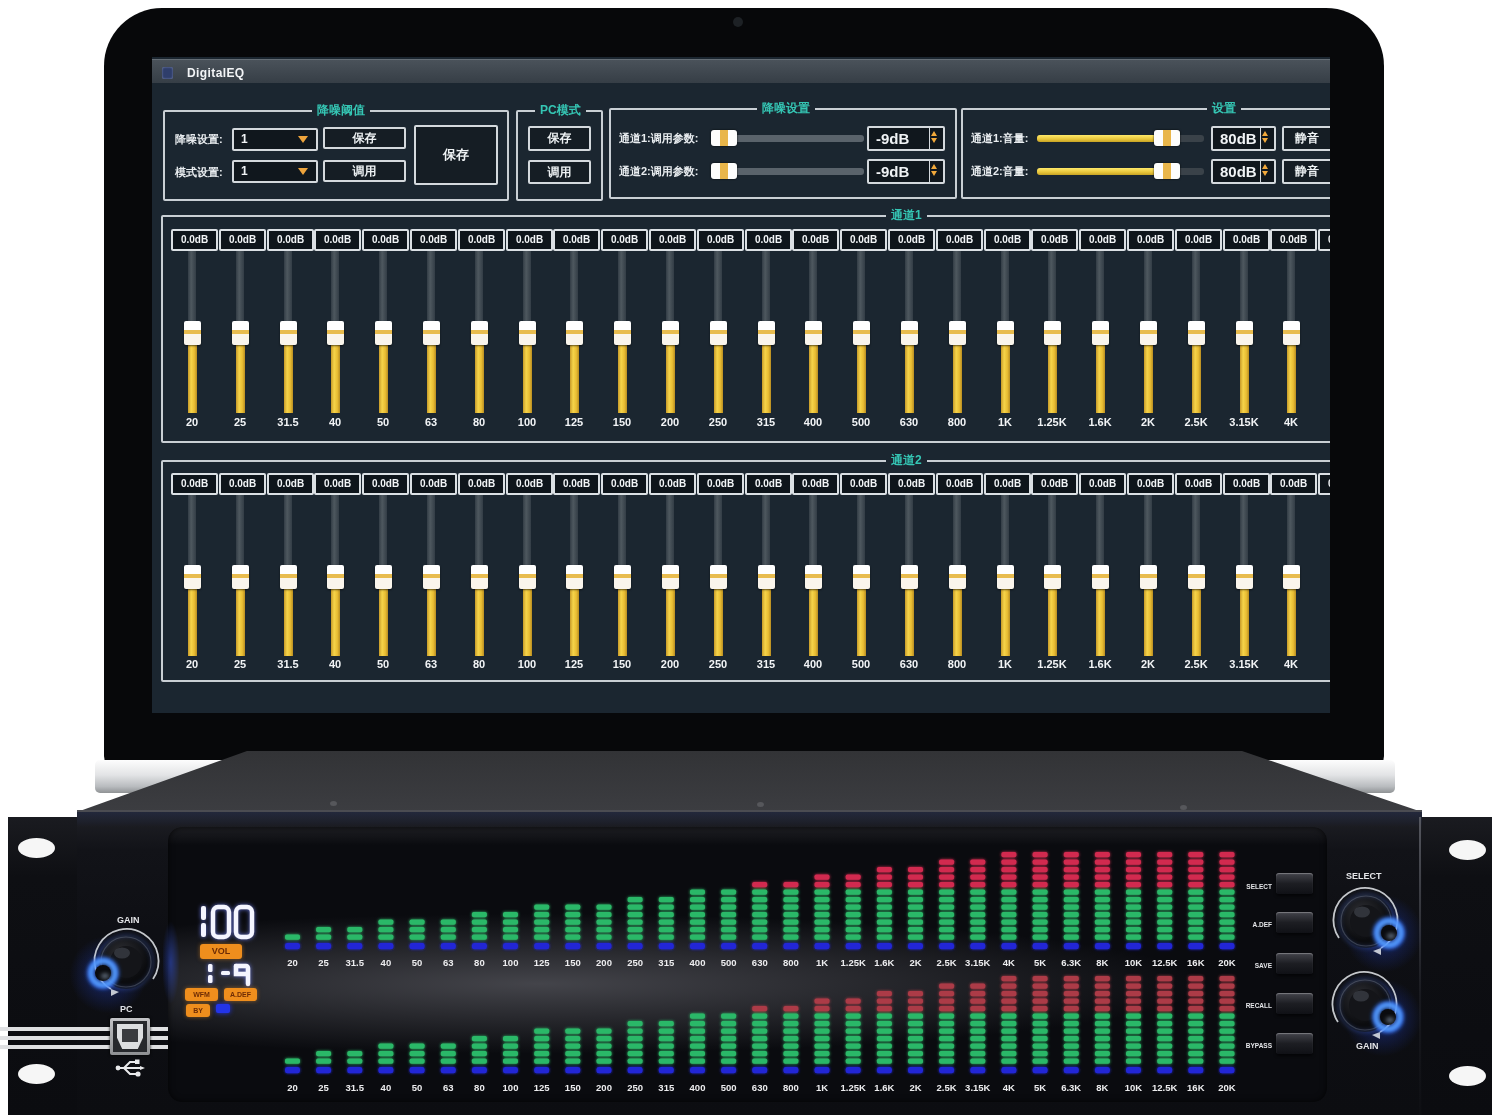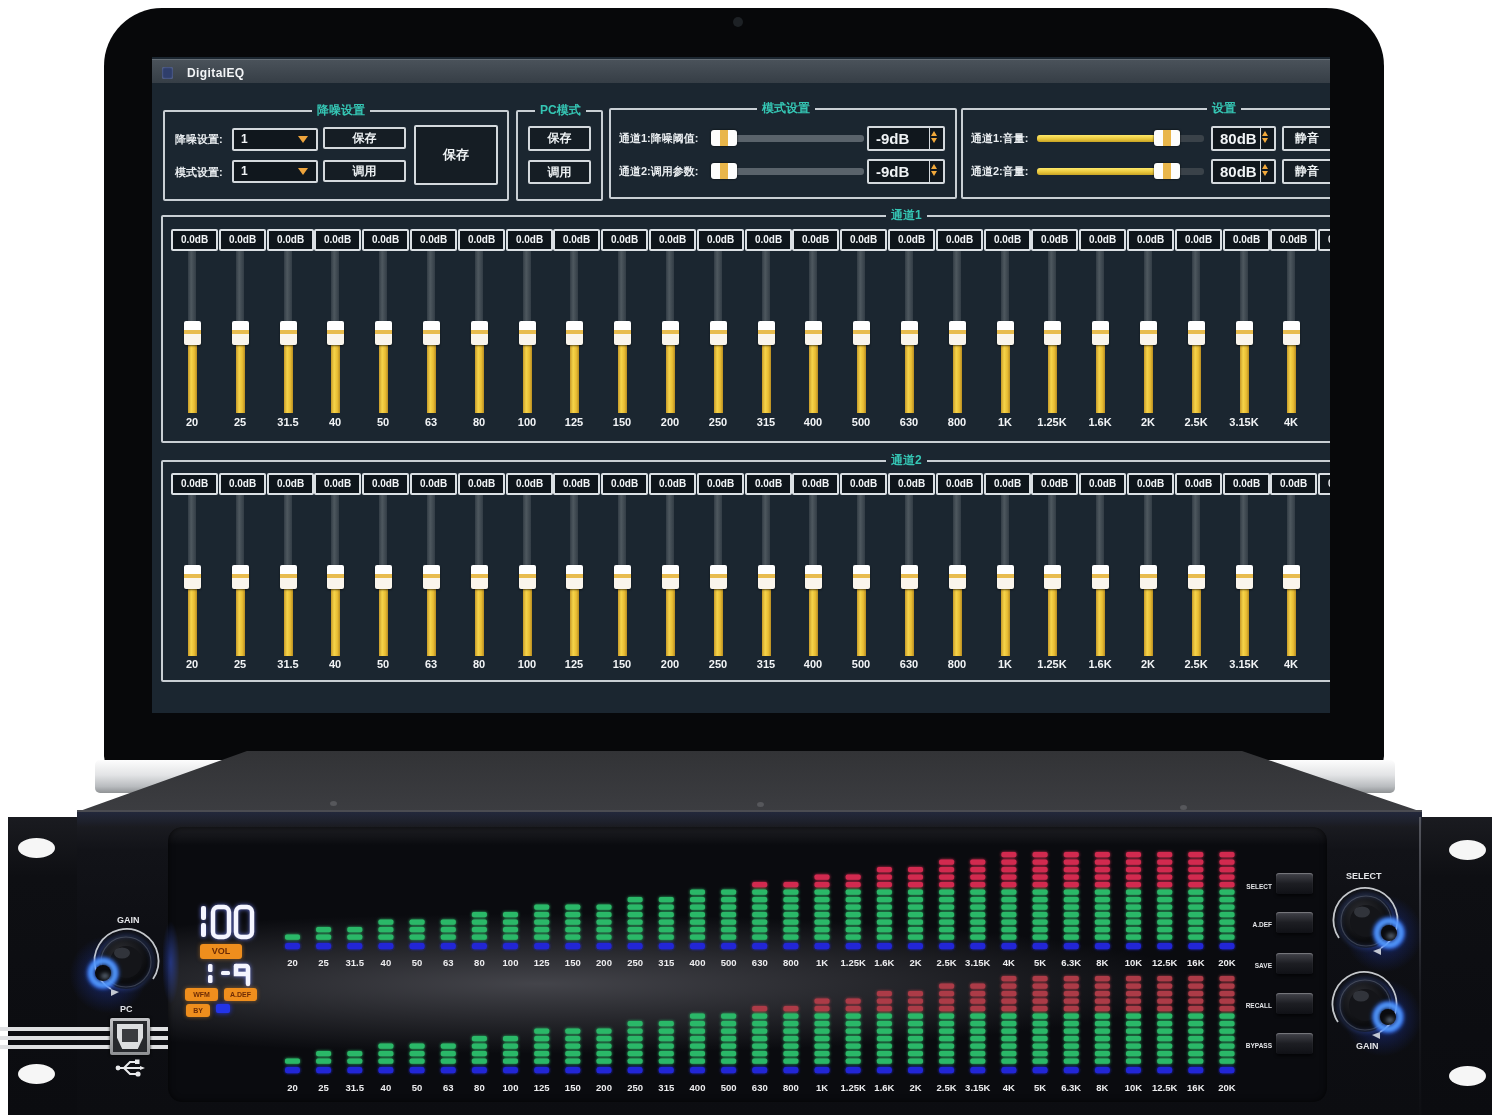--- a/index.html
+++ b/index.html
@@ -72,39 +72,39 @@
 <body>
 <div id="canvas">
 <div class="abs" id="shell"></div>
 <div class="abs" id="cam"></div>
 <div class="abs" id="silver"></div>
 <div class="abs" id="screen">
 <div class="abs" id="tbar"></div>
 <div class="abs" id="ticon"></div>
 <div class="abs" id="ttxt">DigitalEQ</div>
 <div class="abs gbox" style="left:11px;top:53px;width:342px;height:87px;"></div>
-      <div class="gtitle" style="left:160px;top:45px;">降噪设置</div>
+      <div class="gtitle" style="left:160px;top:45px;">降噪阈值</div>
 <div class="abs gbox" style="left:364px;top:53px;width:83px;height:87px;"></div>
       <div class="gtitle" style="left:383px;top:45px;">PC模式</div>
 <div class="abs gbox" style="left:457px;top:51px;width:344px;height:87px;"></div>
-      <div class="gtitle" style="left:605px;top:43px;">模式设置</div>
+      <div class="gtitle" style="left:605px;top:43px;">降噪设置</div>
 <div class="abs gbox" style="left:809px;top:51px;width:422px;height:87px;"></div>
       <div class="gtitle" style="left:1055px;top:43px;">设置</div>
 <div class="lbl" style="left:23px;top:75px;font-size:11px;">降噪设置:</div>
 <div class="combo" style="left:80px;top:71px;width:82px;height:19px;font-size:12px;line-height:19px;padding-left:0px;"><span style="margin-left:7px;">1</span></div>
       <div class="tri" style="left:146px;top:79px;"></div>
 <div class="btn" style="left:171px;top:70px;width:79px;height:18px;font-size:12px;line-height:18px;">保存</div>
 <div class="lbl" style="left:23px;top:108px;font-size:11px;">模式设置:</div>
 <div class="combo" style="left:80px;top:103px;width:82px;height:19px;font-size:12px;line-height:19px;padding-left:0px;"><span style="margin-left:7px;">1</span></div>
       <div class="tri" style="left:146px;top:111px;"></div>
 <div class="btn" style="left:171px;top:103px;width:79px;height:18px;font-size:12px;line-height:18px;">调用</div>
 <div class="btn" style="left:262px;top:68px;width:80px;height:56px;font-size:13px;line-height:56px;">保存</div>
 <div class="btn" style="left:376px;top:69px;width:59px;height:21px;font-size:12px;line-height:21px;">保存</div>
 <div class="btn" style="left:376px;top:103px;width:59px;height:20px;font-size:12px;line-height:20px;">调用</div>
-<div class="lbl" style="left:467px;top:74px;font-size:11px;">通道1:降噪阈值:</div>
+<div class="lbl" style="left:467px;top:74px;font-size:11px;">通道1:调用参数:</div>
       <div class="slidert" style="left:559px;top:78px;width:153px;"></div>
       <div class="sliderh" style="left:559px;top:73px;"></div>
       <div class="spin" style="left:715px;top:69px;width:74px;height:21px;font-size:15px;line-height:21px;"><span style="margin-left:7px;">-9dB</span><span style="position:absolute;right:13px;top:0;bottom:0;width:1px;background:#d4d9dd;"></span></div>
       <div class="sptri" style="left:779px;top:74px;border-bottom:5.5px solid #f2a93b;"></div>
       <div class="sptri" style="left:779px;top:81px;border-top:5.5px solid #f2a93b;"></div>
 <div class="lbl" style="left:467px;top:107px;font-size:11px;">通道2:调用参数:</div>
       <div class="slidert" style="left:559px;top:111px;width:153px;"></div>
       <div class="sliderh" style="left:559px;top:106px;"></div>
       <div class="spin" style="left:715px;top:102px;width:74px;height:21px;font-size:15px;line-height:21px;"><span style="margin-left:7px;">-9dB</span><span style="position:absolute;right:13px;top:0;bottom:0;width:1px;background:#d4d9dd;"></span></div>
       <div class="sptri" style="left:779px;top:107px;border-bottom:5.5px solid #f2a93b;"></div>

